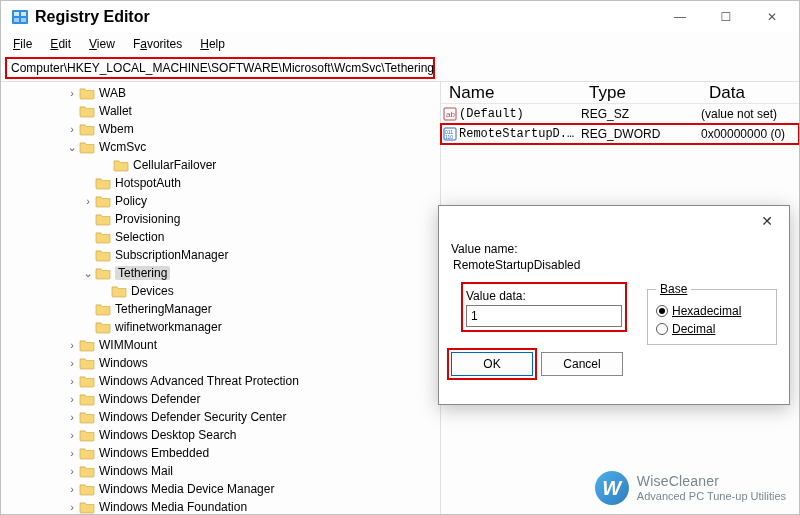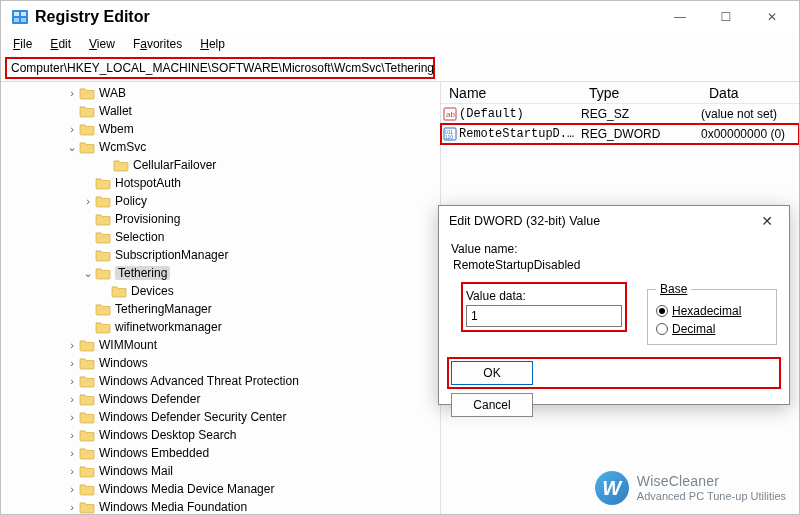--- a/index.html
+++ b/index.html
@@ -16,21 +16,21 @@
   .addrbar { border: 2px solid #d80000; margin: 2px 4px; padding: 2px 4px; font-size: 12px; height: 22px; display: flex; align-items: center; width: 430px; }
   .content { flex: 1; display: flex; border-top: 1px solid #e0e0e0; overflow: hidden; }
   .tree { width: 440px; border-right: 1px solid #e0e0e0; overflow: hidden; font-size: 12px; padding-top: 2px; }
   .tree-row { height: 18px; display: flex; align-items: center; white-space: nowrap; }
   .tree-row.selected .label { background: #d9d9d9; padding: 0 3px; border-radius: 2px; }
   .twist { width: 14px; text-align: center; color: #666; font-size: 11px; }
   .folder { width: 16px; height: 14px; display: inline-block; position: relative; }
   .folder svg { width: 16px; height: 14px; display: block; }
   .tree .label { margin-left: 4px; }
   .listpane { flex: 1; position: relative; }
-  .list-header { display: flex; height: 22px; align-items: center; border-bottom: 1px solid #e8e8e8; font-size: 14px; color: #000; }
+  .list-header { display: flex; height: 22px; align-items: center; border-bottom: 1px solid #e8e8e8; font-size: 17px; color: #000; }
   .list-header div { padding-left: 8px; }
   .col-n { width: 140px; } .col-t { width: 120px; } .col-d { flex: 1; }
   .list-row { display: flex; height: 20px; align-items: center; font-size: 12px; }
   .list-row .ico { width: 18px; display: flex; justify-content: center; }
   .list-row .nm { width: 122px; overflow: hidden; text-overflow: ellipsis; white-space: nowrap; font-family: Liberation Mono, monospace; }
   .list-row .tp { width: 120px; }
   .list-row .dt { flex: 1; }
   .row-hl { outline: 2px solid #d80000; outline-offset: -1px; }
   
   .dialog { position: absolute; left: 438px; top: 205px; width: 352px; height: 200px; background: #fff; border: 1px solid #888; box-shadow: 0 4px 18px rgba(0,0,0,0.25); z-index: 10; }
@@ -43,21 +43,21 @@
   .dlg-row { display: flex; gap: 20px; }
   .fld-col { flex: 1; margin-left: 10px; }
   .vd-box { border: 2px solid #d80000; padding: 3px; }
   .vd-input { width: 100%; height: 22px; border: 1px solid #7a7a7a; padding: 2px 4px; font-size: 12px; }
   .base-col { width: 130px; }
   .base-col fieldset { border: 1px solid #bdbdbd; padding: 4px 8px 8px 8px; text-decoration: underline; }
   .base-col legend { font-size: 12px; padding: 0 4px; }
   .radio-row { display: flex; align-items: center; gap: 4px; margin-top: 4px; font-size: 12px; }
   .radio { width: 12px; height: 12px; border: 1px solid #555; border-radius: 50%; display: inline-flex; align-items: center; justify-content: center; }
   .radio.sel::after { content:''; width:6px; height:6px; background:#000; border-radius:50%; }
-  .dlg-buttons { display: flex; justify-content: flex-start; gap: 8px; margin-top: 16px; flex-direction: column; }
+  .dlg-buttons { display: flex; justify-content: flex-start; gap: 8px; margin-top: 7px; }
   .btn { width: 82px; height: 24px; border: 1px solid #888; background: #fdfdfd; font-size: 12px; display:flex; align-items:center; justify-content:center; }
   .ok-hl { outline: 2px solid #d80000; outline-offset: 2px; }
   .btn.ok { border: 1px solid #0067c0; }
   
   .watermark { position: absolute; right: 14px; bottom: 10px; display: flex; align-items: center; gap: 8px; opacity: 0.9; z-index: 20; }
   .watermark .wlogo { width: 34px; height: 34px; border-radius: 50%; background: linear-gradient(135deg,#3aa7e8,#1c6fb8); display:flex; align-items:center; justify-content:center; color:#fff; font-size:20px; font-style: italic; font-weight: bold; }
   .watermark .wtext { color: #6b7884; line-height: 1.1; }
   .watermark .wtext .l1 { font-size: 14px; letter-spacing: 0.2px; }
   .watermark .wtext .l2 { font-size: 11px; }
 </style>
@@ -367,21 +367,20 @@
             <span class="tp">REG_DWORD</span>
             <span class="dt">0x00000000 (0)</span>
           </div>
         </div>
     </div>
   </div>
 </div>
 
 <div class="dialog">
   <div class="dlg-title">
-    <span>Edit DWORD (32-bit) Value</span>
     <span class="spacer"></span>
     <span class="dlg-close">✕</span>
   </div>
   <div class="dlg-body">
     <div class="lbl">Value name:</div>
     <div class="dlg-val">RemoteStartupDisabled</div>
     <div class="dlg-row">
       <div class="fld-col">
         <div class="vd-box">
           <div class="lbl">Value data:</div>

